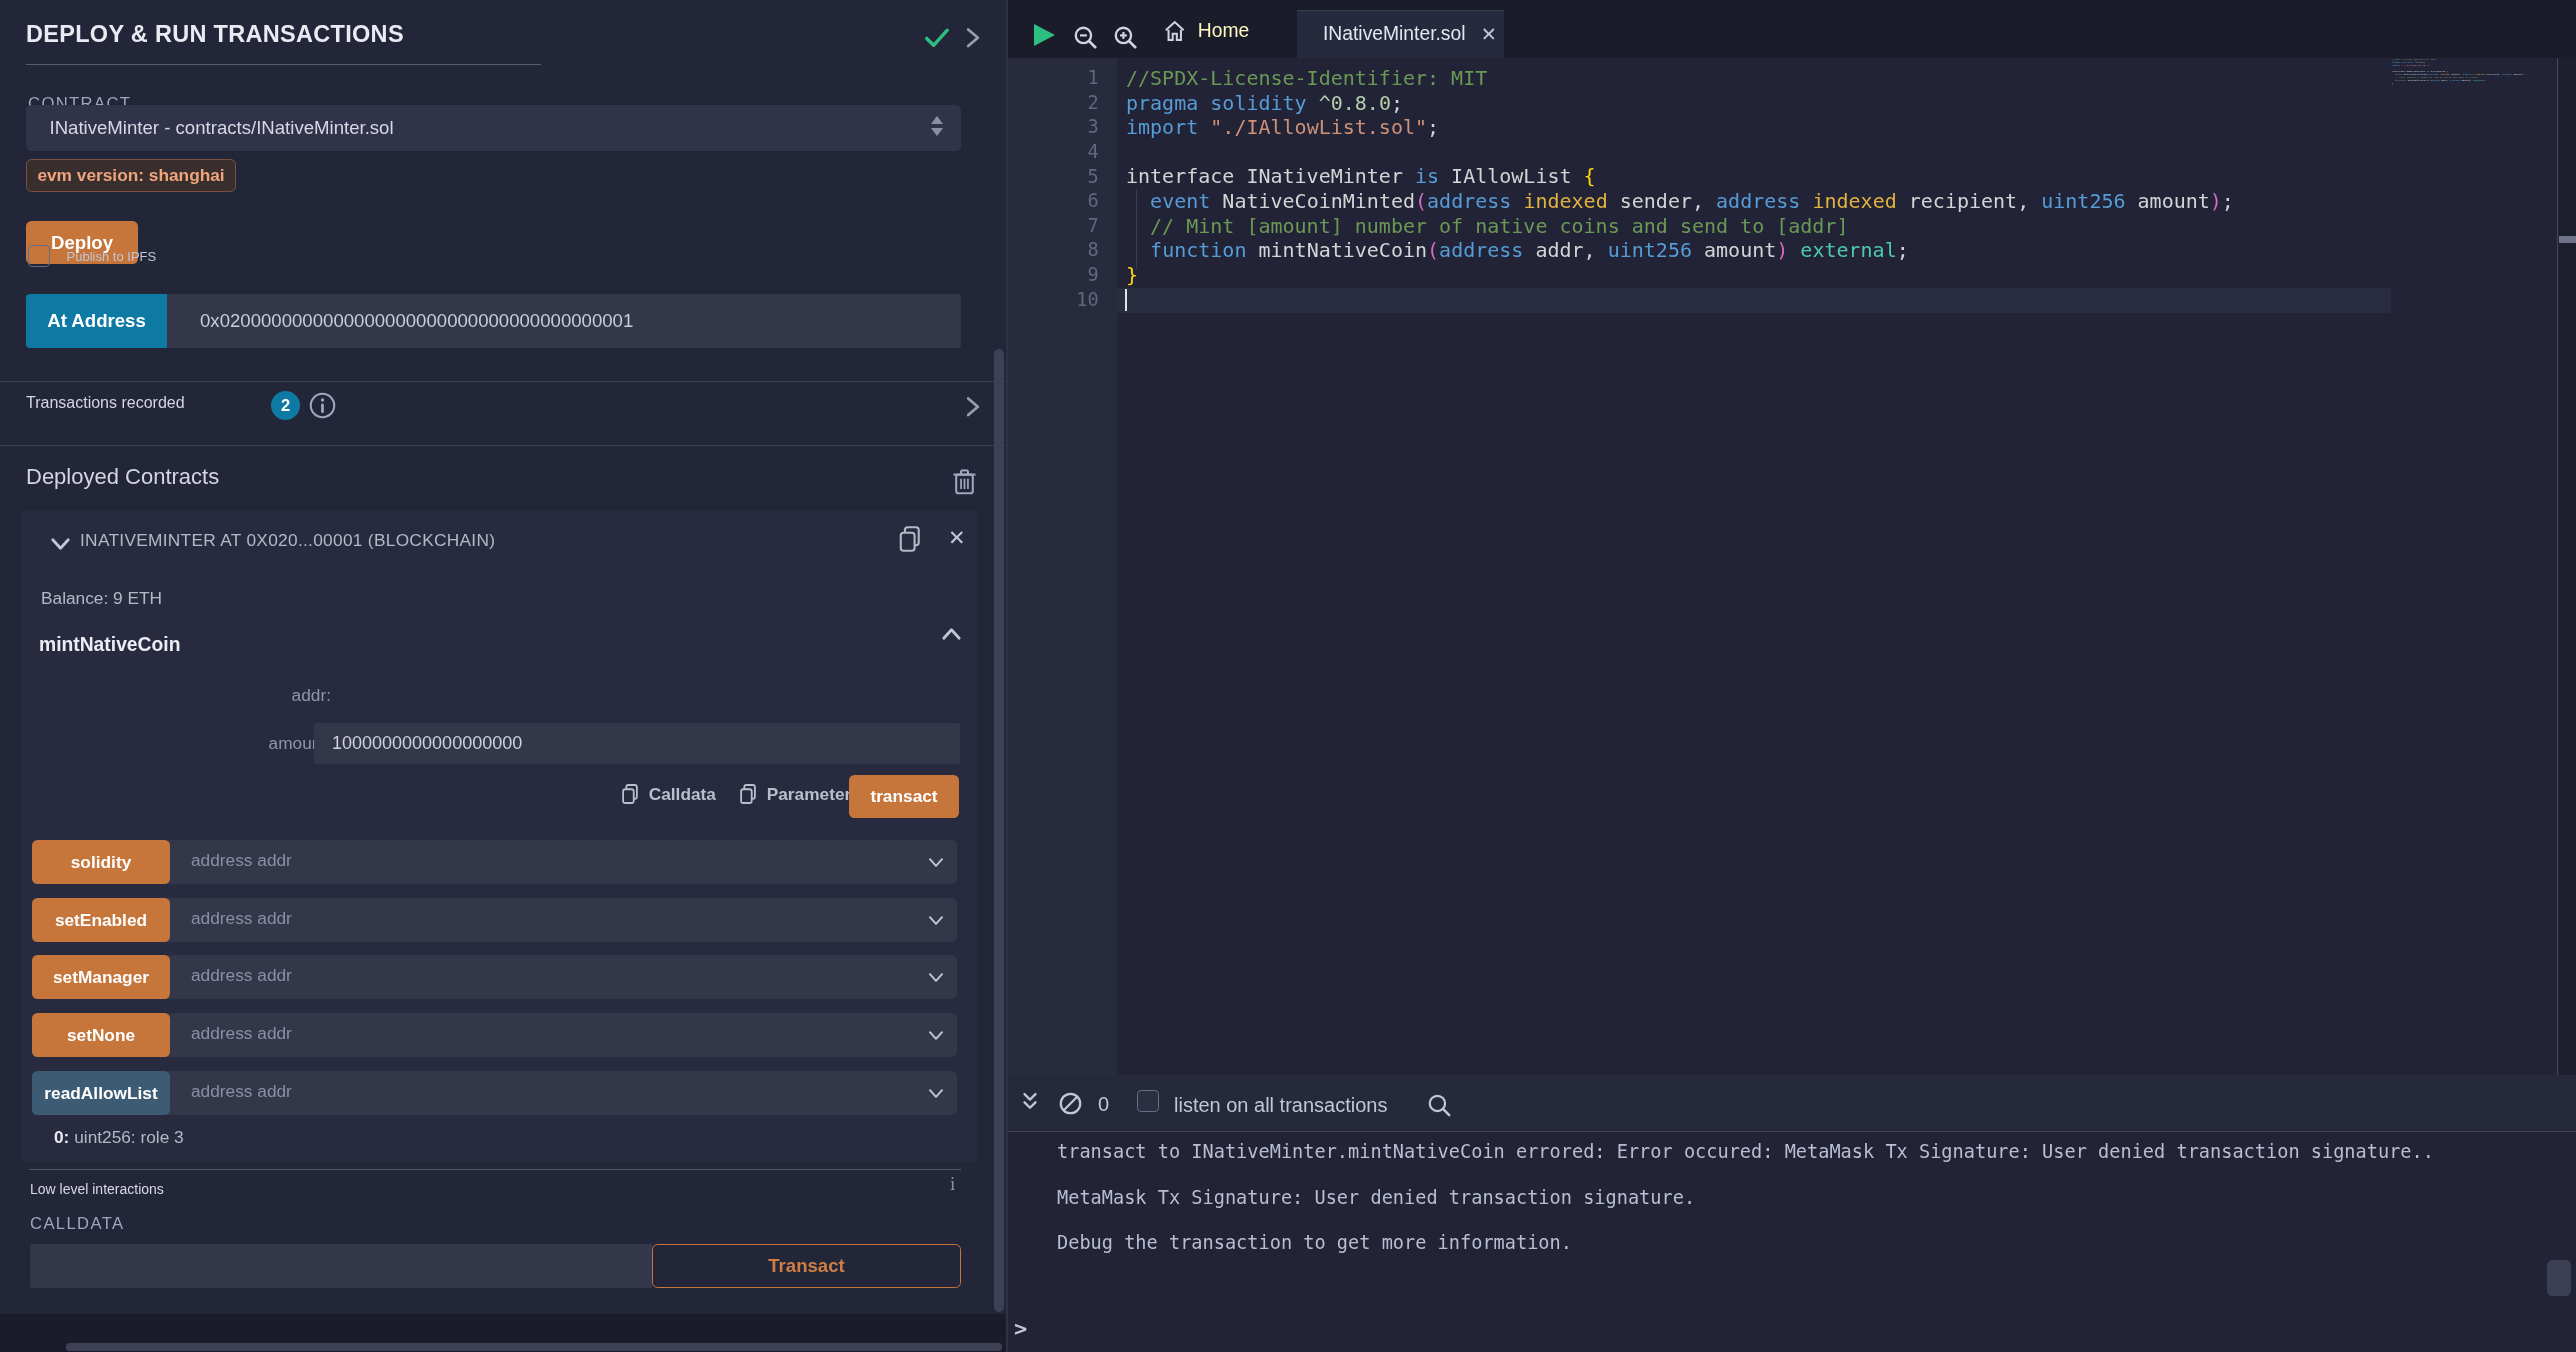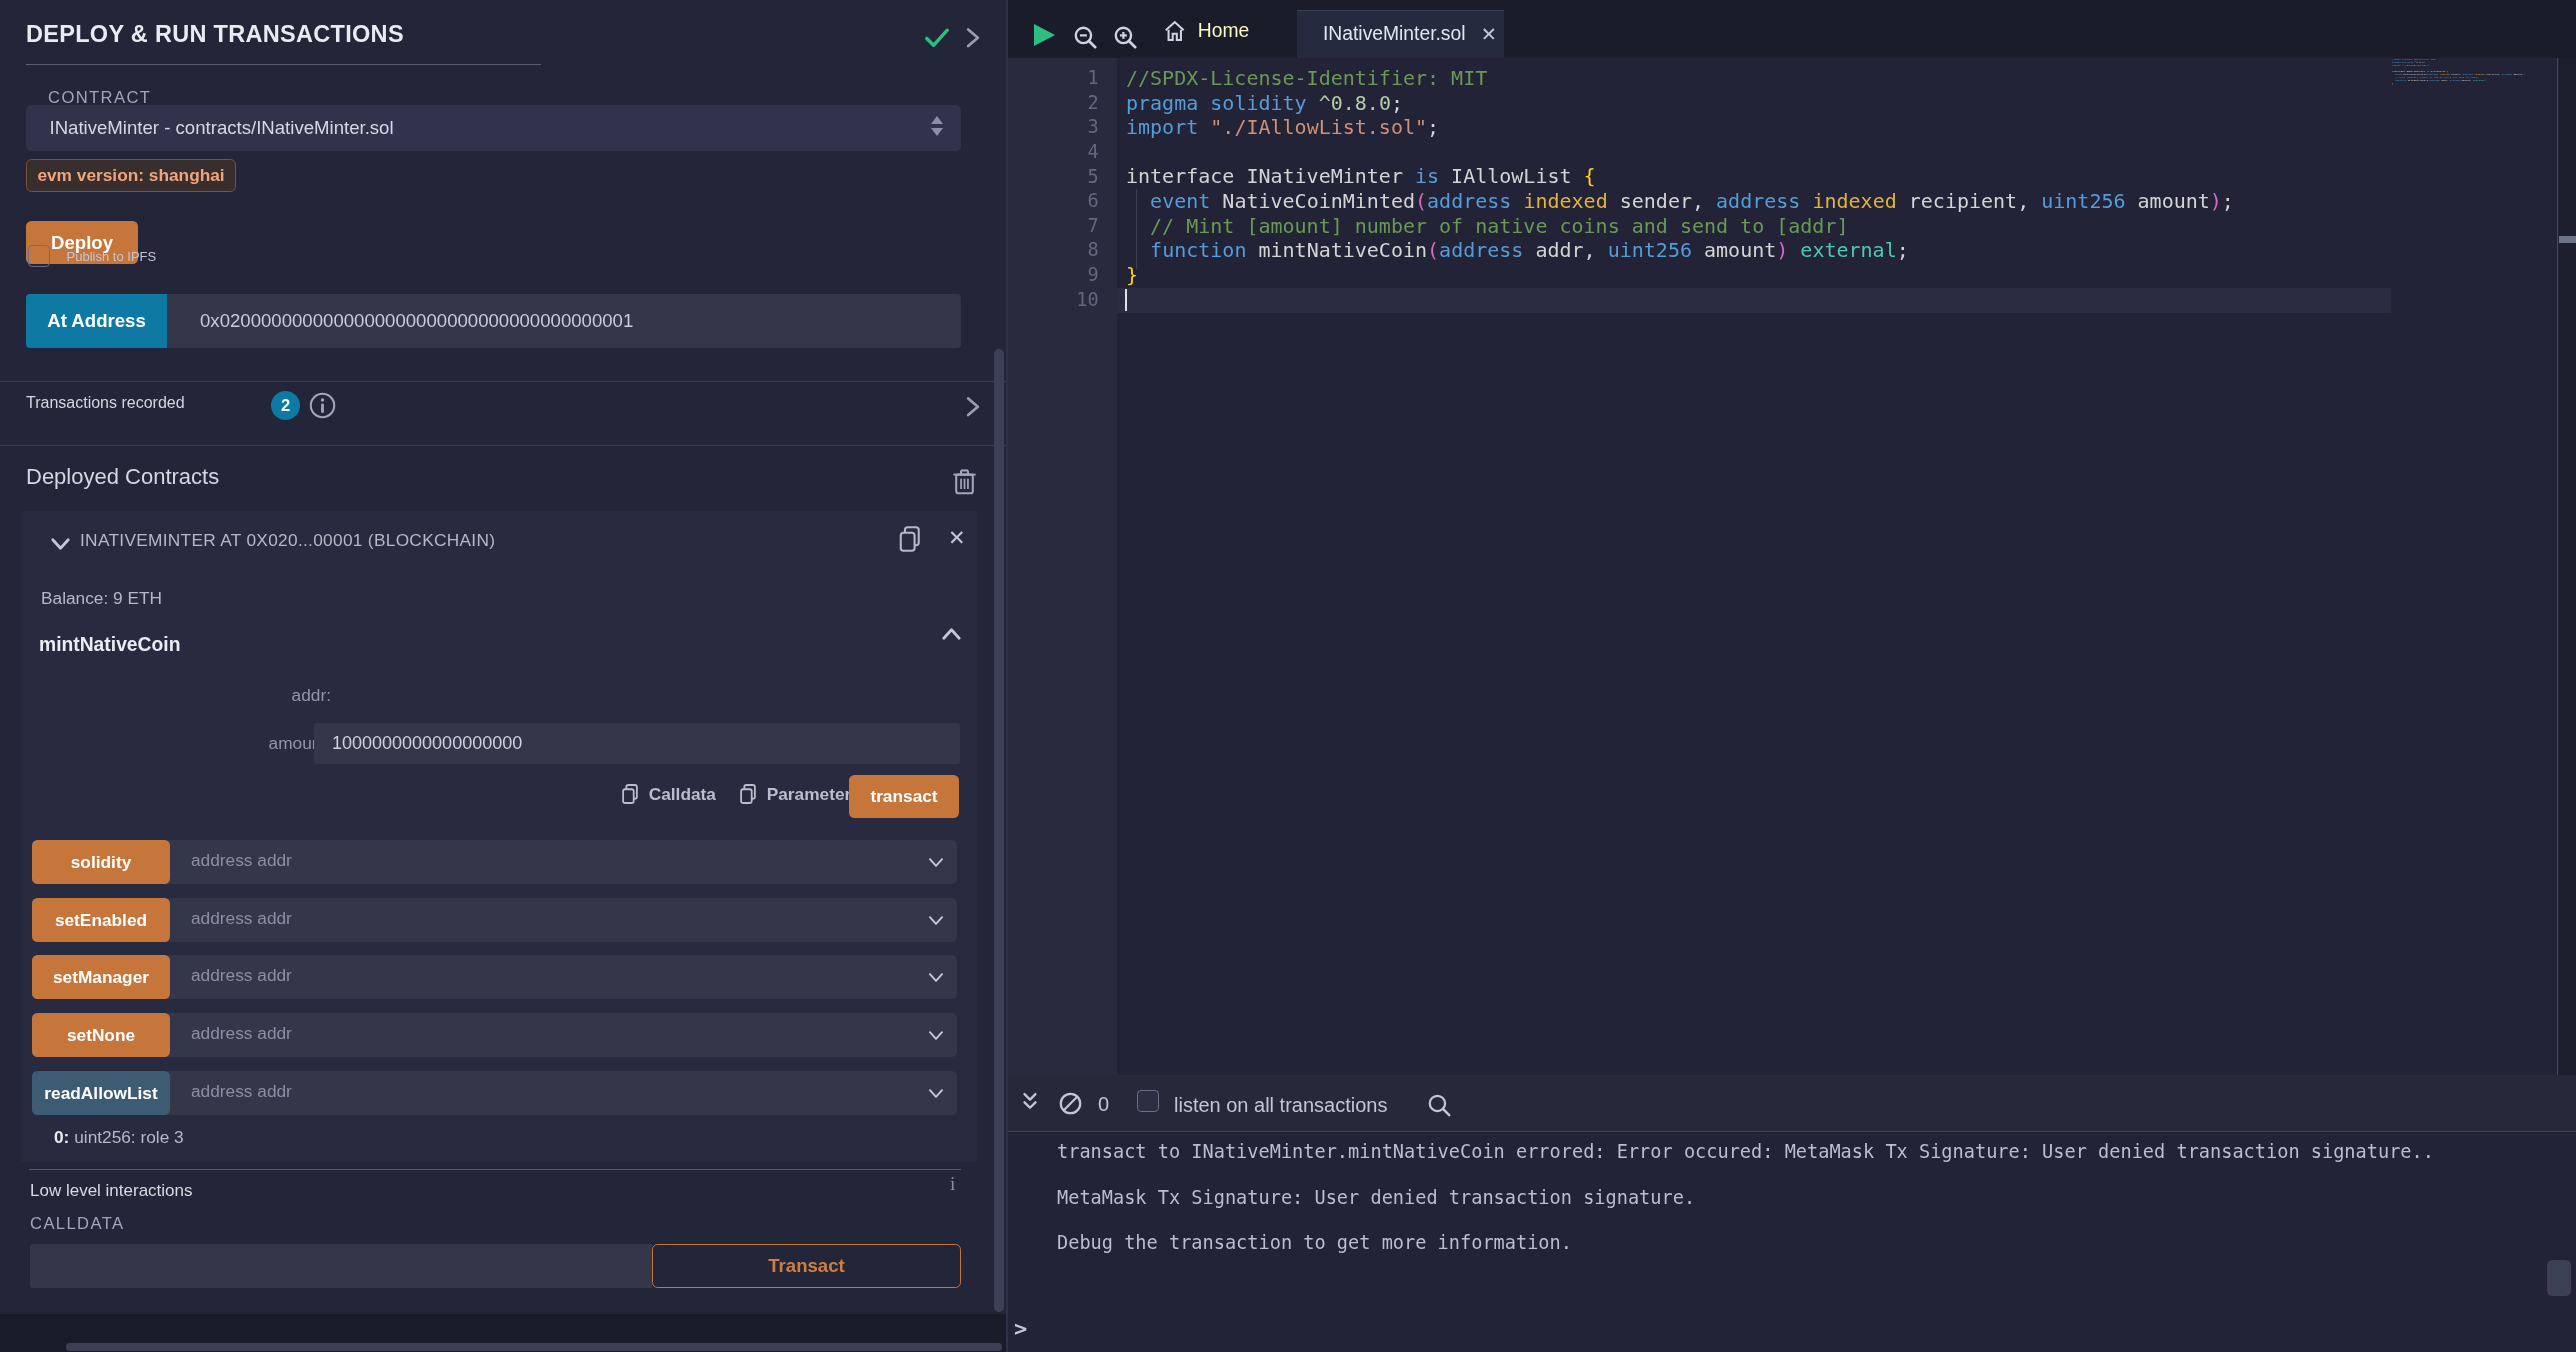--- a/index.html
+++ b/index.html
@@ -10,21 +10,21 @@
   
   .top-strip { left:0; top:0; width:2576px; height:14px; background:#1a1c2a; }
 
   
   .left-panel { left:0; top:0; width:1006px; height:1352px; background:#232539; }
   .panel-title { left:26px; top:21px; font-size:23.5px; font-weight:bold; color:#eaebf2; letter-spacing:0.3px; }
   .title-underline { left:26px; top:64px; width:515px; height:1.4px; background:#595c73; }
   .hdr-check { left:924px; top:26px; }
   .hdr-chev { left:964px; top:26px; }
   .sec-label { font-size:16.6px; color:#a2a5bd; letter-spacing:1.4px; }
-  .contract-label { left:28px; top:88px;margin-left:20px; }
+  .contract-label { left:28px; top:94px; }
   .select-box { left:26px; top:105px; width:935px; height:46px; background:#31334a; border-radius:5.5px; display:flex; align-items:center; padding:0 23.5px; color:#d6d8e4; font-size:18.6px; cursor:pointer; }
   .select-arrows { position:absolute; right:18px; top:11px; display:flex; flex-direction:column; gap:4.1px; }
   .tri-up { width:0; height:0; border-left:6.2px solid transparent; border-right:6.2px solid transparent; border-bottom:8.3px solid #8b8fa5; }
   .tri-down { width:0; height:0; border-left:6.2px solid transparent; border-right:6.2px solid transparent; border-top:8.3px solid #8b8fa5; }
   .evm-badge { left:26px; top:159px; background:#392e2e; border:1.4px solid #7c523f; border-radius:5.5px; color:#f0a47c; font-size:17.3px; font-weight:bold; padding:4.8px 10.4px; }
   .btn { display:flex; align-items:center; justify-content:center; border-radius:5.5px; font-weight:bold; color:#fff; cursor:pointer; }
   .deploy-btn { left:26px; top:193px; width:112px; height:43px; background:#c6753b; font-size:18.6px;margin-top:28px; }
   .chk-row { display:flex; align-items:center; gap:16.6px; }
   .publish-row { left:28px; top:245px; }
   .checkbox { width:22px; height:22px; border:1.4px solid #696d86; border-radius:4.1px; background:transparent; }
@@ -60,21 +60,21 @@
   .transact-btn { position:absolute; left:808px; top:0; width:110px; height:43px; background:#c6753b; font-size:17.3px; }
   .fn-row { position:absolute; left:11px; width:925px; height:44px; background:#343649; border-radius:5.5px; }
   .fn-row-btn { position:absolute; left:0; top:0; width:138px; height:44px; font-size:17.3px; }
   .fn-row-input { position:absolute; left:159px; top:10.4px; font-size:17.3px; color:#8b8fa5; }
   .fn-row-chev { position:absolute; left:895px; top:16.6px; }
   .fn-output { left:54px; top:1127px; font-size:17.3px; color:#b4b8c7; }
   .fn-output b { color:#e8e9f0; }
 
   
   .lowlevel-divider { left:29px; top:1169px; width:932px; height:1.4px; background:#53566c; }
-  .lowlevel-title { left:30px; top:1181px; font-size:17px; color:#d8dae5; }
+  .lowlevel-title { left:30px; top:1181px; font-size:14px; color:#d8dae5; }
   .lowlevel-i { left:950px; top:1173px; font-size:19.3px; color:#8b8fa5; font-family:"Liberation Serif", serif; }
   .calldata-label { left:30px; top:1214px; }
   .lowlevel-group { left:30px; top:1244px; width:931px; height:44px; display:flex; }
   .lowlevel-input { flex:1; background:#343649; border-radius:2.8px 0 0 2.8px; }
   .lowlevel-transact { width:309px; height:44px; background:transparent; border:1.4px solid #c6753b; border-radius:5.5px; color:#cf7e43; font-size:18.6px; }
 
   .panel-footer { left:0; top:1314px; width:1006px; height:39px; background:#1a1c29; }
   .hthumb { left:66px; top:1343px; width:936px; height:7.6px; background:#3d4057; border-radius:3.5px; }
   .vthumb { left:994px; top:349px; width:10.4px; height:963px; background:#3d4157; border-radius:5.5px; }
   .panel-divider { left:1006px; top:0; width:2.1px; height:1352px; background:#2e3147; }

